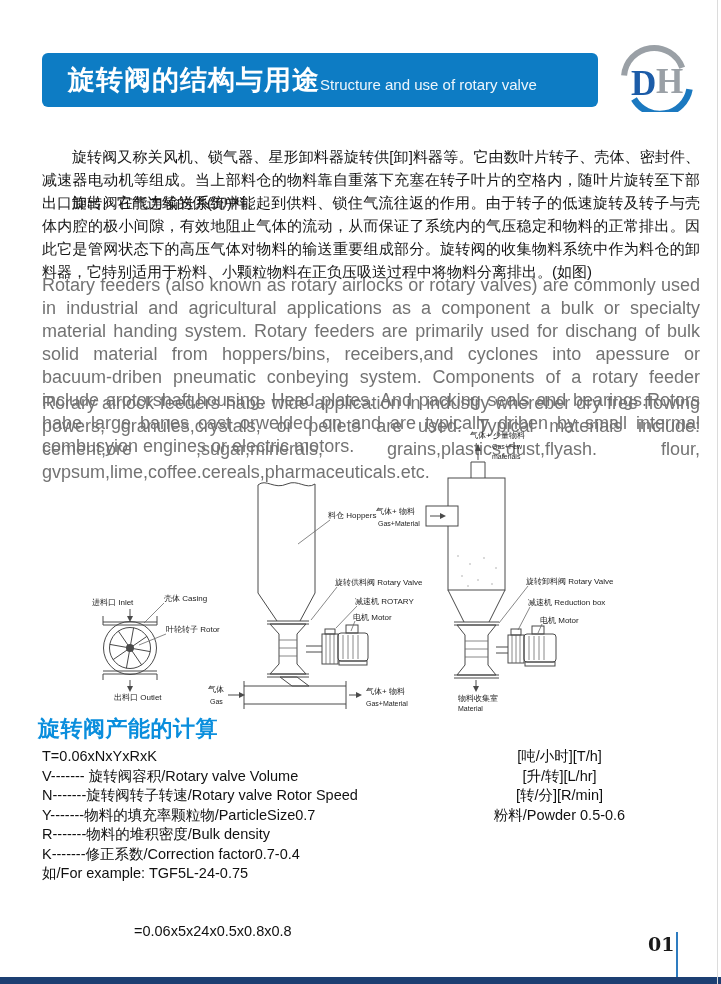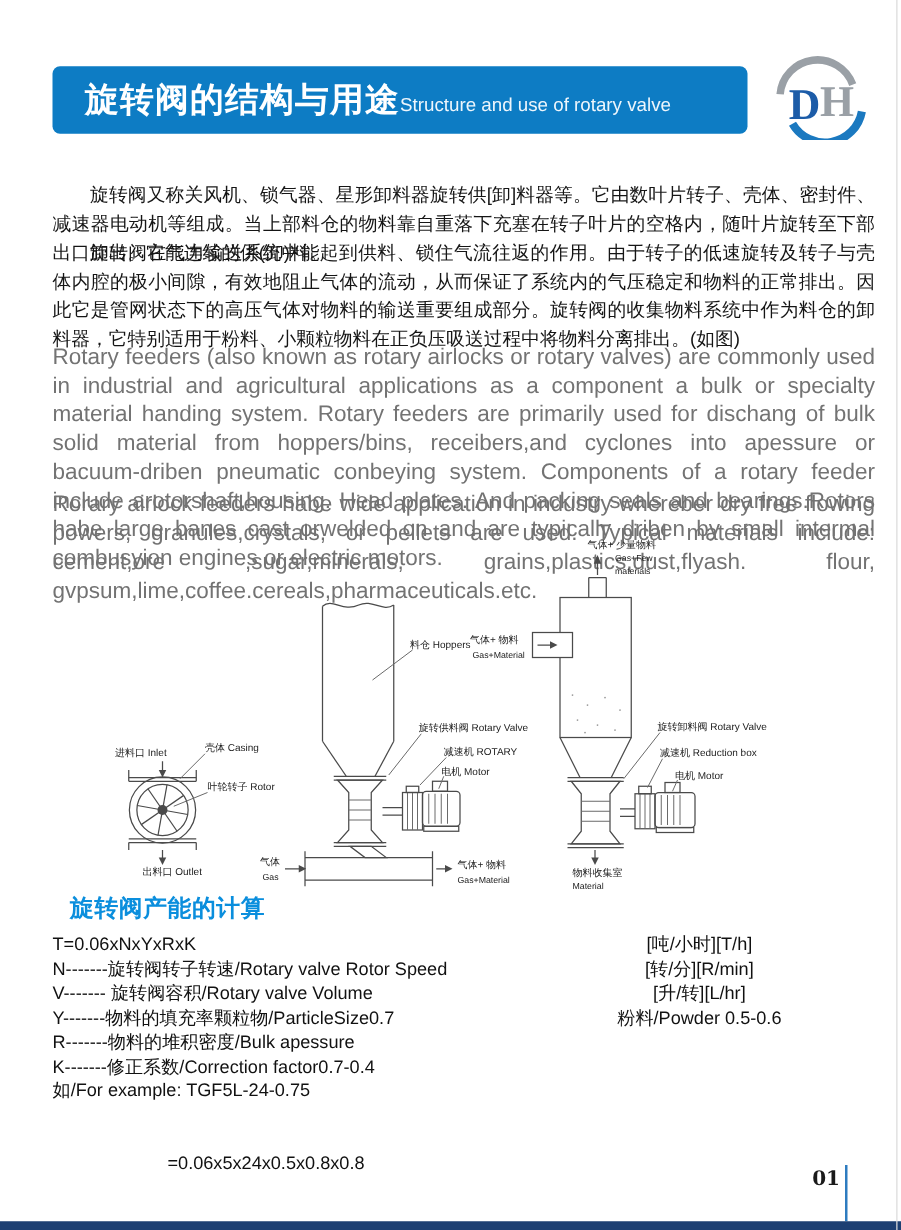--- a/index.html
+++ b/index.html
@@ -37,35 +37,35 @@
   
   .diagram { position:absolute; left:40px; top:428px; width:680px; height:285px; }
   .diagram svg { width:100%; height:100%; }
   .dg-line { stroke:#4a4a4a; stroke-width:1; fill:none; }
   .dg-thin { stroke:#6a6a6a; stroke-width:0.8; fill:none; }
   .dg-fill { fill:#4a4a4a; stroke:none; }
   .dg-text { font-family:"Liberation Sans",sans-serif; font-size:8px; fill:#222; }
   .dg-text-sm { font-family:"Liberation Sans",sans-serif; font-size:7px; fill:#222; }
   
   .calc-heading {
-    position:absolute; left:56px; top:714px; font-size:19px; font-weight:bold;
+    position:absolute; left:38px; top:714px; font-size:22px; font-weight:bold;
     color:#0a8edd; letter-spacing:0.5px;
   }
   .calc-rows { position:absolute; left:42px; top:747px; width:645px; font-size:14.5px; }
   .calc-row { display:flex; height:19.5px; line-height:19.5px;gap:42px; }
   .calc-left { width:348px; white-space:nowrap; }
   .calc-right { flex:1; white-space:nowrap;text-align:center; }
   .calc-example {
     position:absolute; left:134px; top:883px; font-size:14.5px; line-height:19.5px;
     white-space:pre-wrap;
   }
   
   .page-num {
     position:absolute; left:648px; top:933px; width:24px; text-align:right;
-    font-family:"DejaVu Serif", serif; font-weight:bold; font-size:16px; color:#1a1a1a;
+    font-family:"DejaVu Serif", serif; font-weight:bold; font-size:19px; color:#1a1a1a;
   }
   .page-num-rule { position:absolute; left:676px; top:932px; width:2px; height:45px; background:#2e7cc0; }
   .footer-bar { position:absolute; left:0; top:977px; width:721px; height:7px; background:#1d3f72; }
   .edge-line { position:absolute; left:717px; top:0; width:1px; height:984px; background:#dcdcdc; }
 </style>
 </head>
 <body>
 
 <div class="page">
 
@@ -253,33 +253,33 @@
   </div>
 
   <div class="calc-heading">旋转阀产能的计算</div>
 
   <div class="calc-rows">
     <div class="calc-row">
       <span class="calc-left">T=0.06xNxYxRxK</span>
       <span class="calc-right">[吨/小时][T/h]</span>
     </div>
     <div class="calc-row">
+      <span class="calc-left">V------- 旋转阀容积/Rotary valve Volume</span>
+      <span class="calc-right">[升/转][L/hr]</span>
+    </div>
+    <div class="calc-row">
       <span class="calc-left">N-------旋转阀转子转速/Rotary valve Rotor Speed</span>
       <span class="calc-right">[转/分][R/min]</span>
     </div>
     <div class="calc-row">
-      <span class="calc-left">V------- 旋转阀容积/Rotary valve Volume</span>
-      <span class="calc-right">[升/转][L/hr]</span>
-    </div>
-    <div class="calc-row">
       <span class="calc-left">Y-------物料的填充率颗粒物/ParticleSize0.7</span>
       <span class="calc-right">粉料/Powder 0.5-0.6</span>
     </div>
     <div class="calc-row">
-      <span class="calc-left">R-------物料的堆积密度/Bulk apessure</span>
+      <span class="calc-left">R-------物料的堆积密度/Bulk density</span>
     </div>
     <div class="calc-row">
       <span class="calc-left">K-------修正系数/Correction factor0.7-0.4</span>
       <span class="calc-right"></span>
     </div>
     <div class="calc-row">
       <span class="calc-left">如/For example: TGF5L-24-0.75</span>
       <span class="calc-right"></span>
     </div>
   </div>

